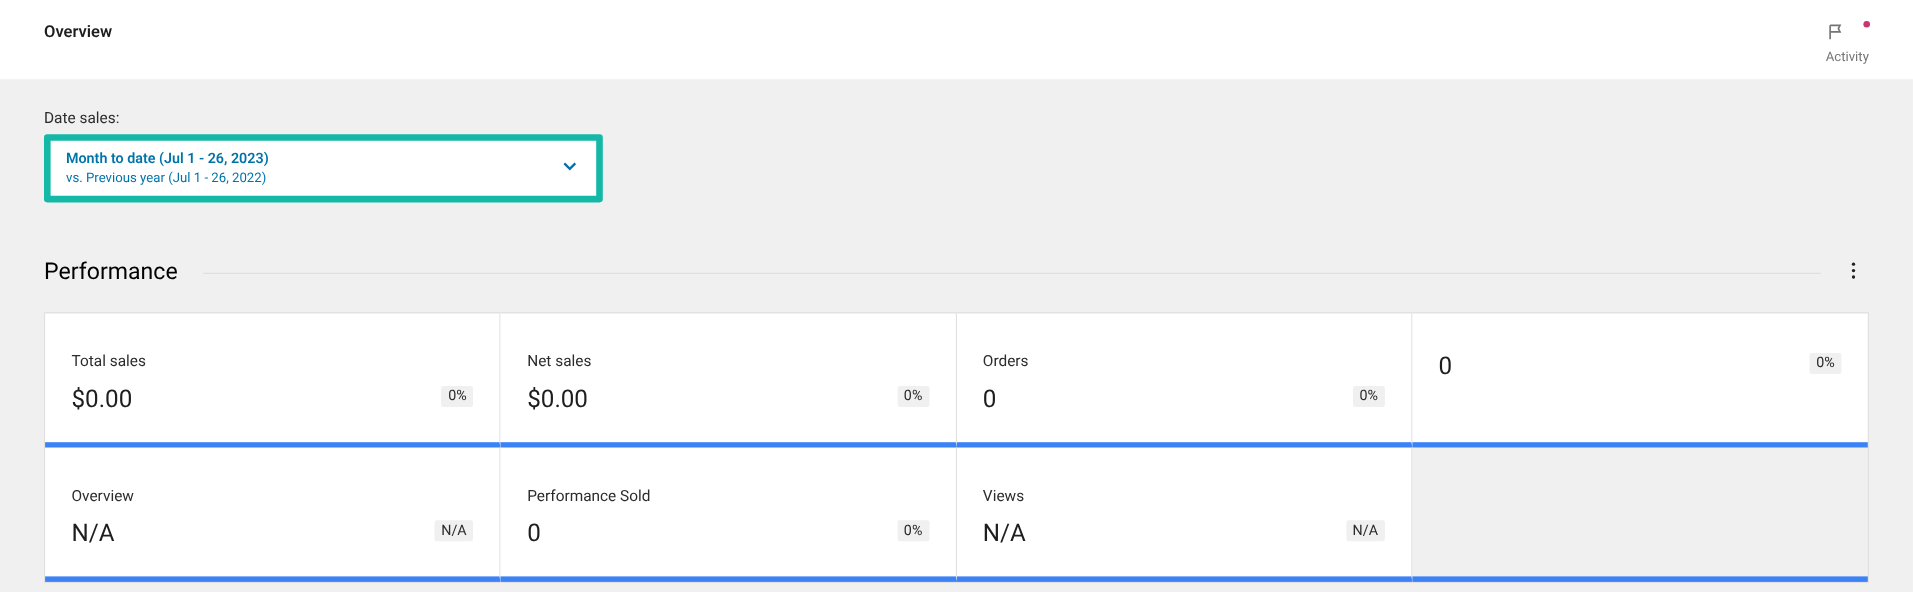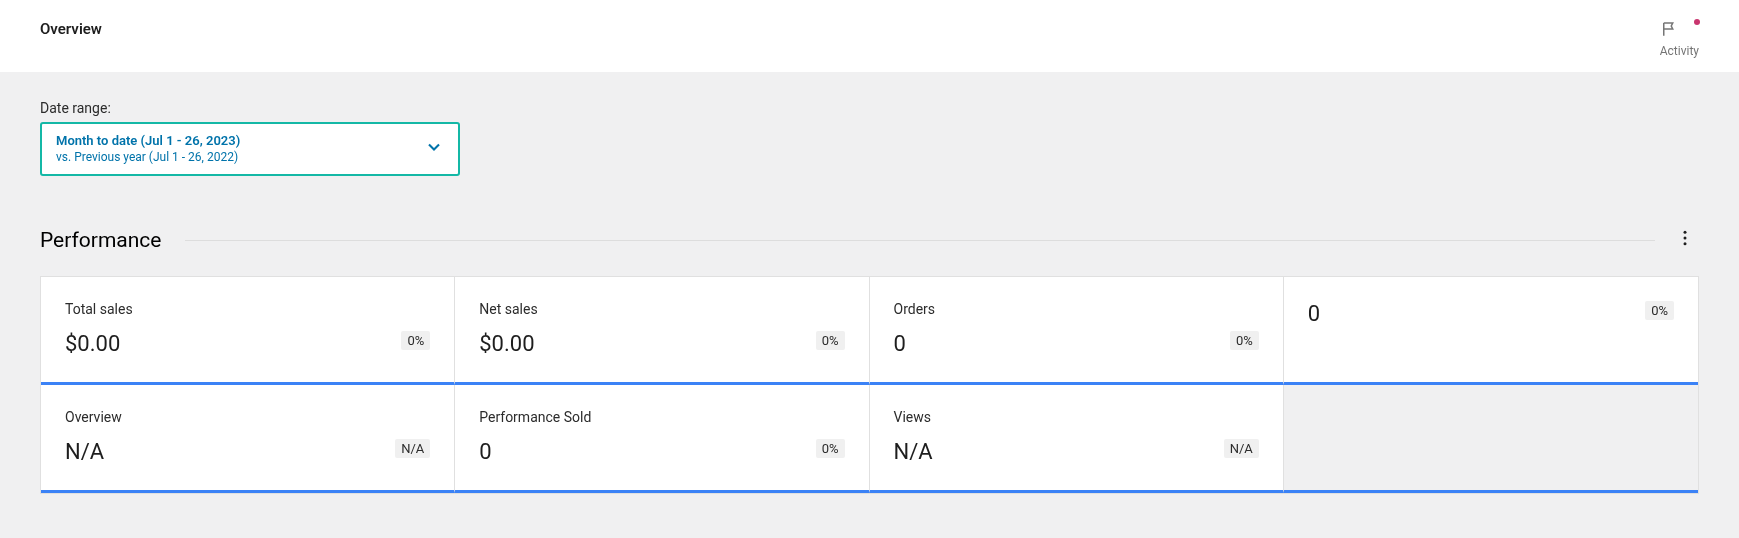--- a/index.html
+++ b/index.html
@@ -53,23 +53,23 @@
       padding: 28px 40px 40px 40px;
       min-height: 480px;
     }
     .date-range-label {
       font-size: 14px;
       color: #2c2c2c;
       margin-bottom: 6px;
     }
     .date-range-picker {
       background: #fff;
-      border: 2px solid #14b8a6;
+      border: 6px solid #14b8a6;
       border-radius: 3px;
-      width: 420px;
+      width: 508px;
       padding: 9px 14px;
       display: flex;
       justify-content: space-between;
       align-items: center;
       cursor: pointer;
     }
     .date-range-text {
       display: flex;
       flex-direction: column;
     }
@@ -112,23 +112,23 @@
     }
     .metrics-grid {
       display: grid;
       grid-template-columns: repeat(4, 1fr);
       gap: 0;
       background: #e0e0e0;
       border: 1px solid #e0e0e0;
     }
     .metric-card {
       background: #fff;
-      padding: 24px 24px 26px 24px;
+      padding: 36px 24px 26px 24px;
       border-right: 1px solid #e0e0e0;
-      border-bottom: 3px solid #3b82f6;
+      border-bottom: 5px solid #3b82f6;
     }
     .metric-card:nth-child(4n) {
       border-right: none;
     }
     .metric-card.empty {
       background: #f0f0f1;
     }
     .metric-label {
       font-size: 14px;
       color: #2c2c2c;
@@ -163,21 +163,21 @@
         <path d="M5 21V4"></path>
         <path d="M5 4h12l-2 4 2 4H5"></path>
       </svg>
       <div class="activity-dot"></div>
     </div>
     <div class="activity-label">Activity</div>
   </div>
 </div>
 
 <div class="content">
-  <div class="date-range-label">Date range:</div>
+  <div class="date-range-label">Date sales:</div>
   <div class="date-range-picker">
     <div class="date-range-text">
       <span class="date-range-primary">Month to date (Jul 1 - 26, 2023)</span>
       <span class="date-range-secondary">vs. Previous year (Jul 1 - 26, 2022)</span>
     </div>
     <div class="chevron-down">
       <svg width="20" height="20" viewBox="0 0 24 24" fill="none" stroke="currentColor" stroke-width="2.5">
         <polyline points="6 9 12 15 18 9"></polyline>
       </svg>
     </div>

